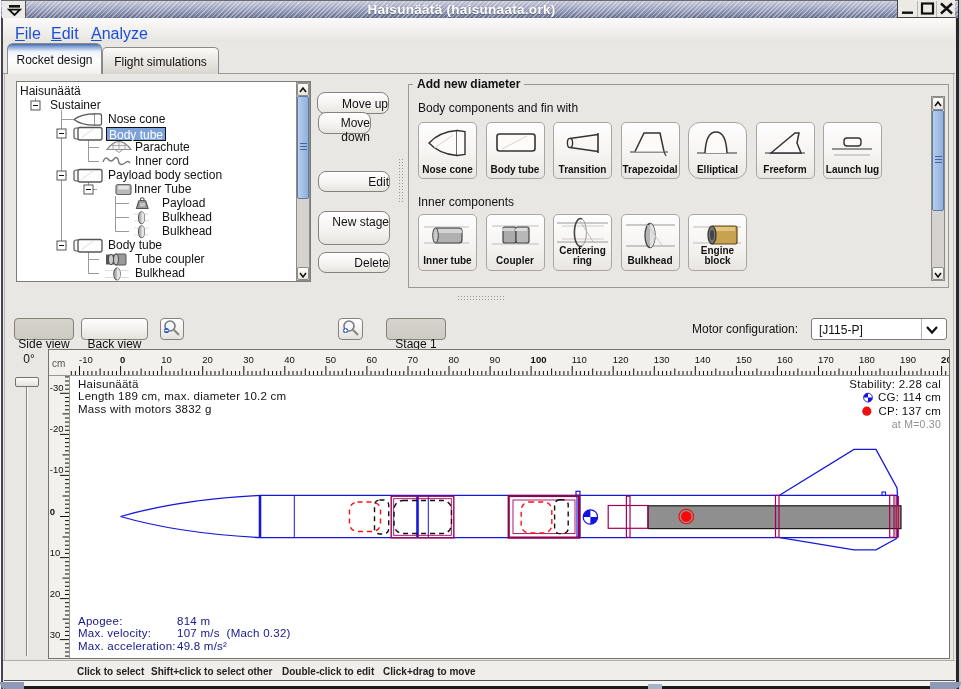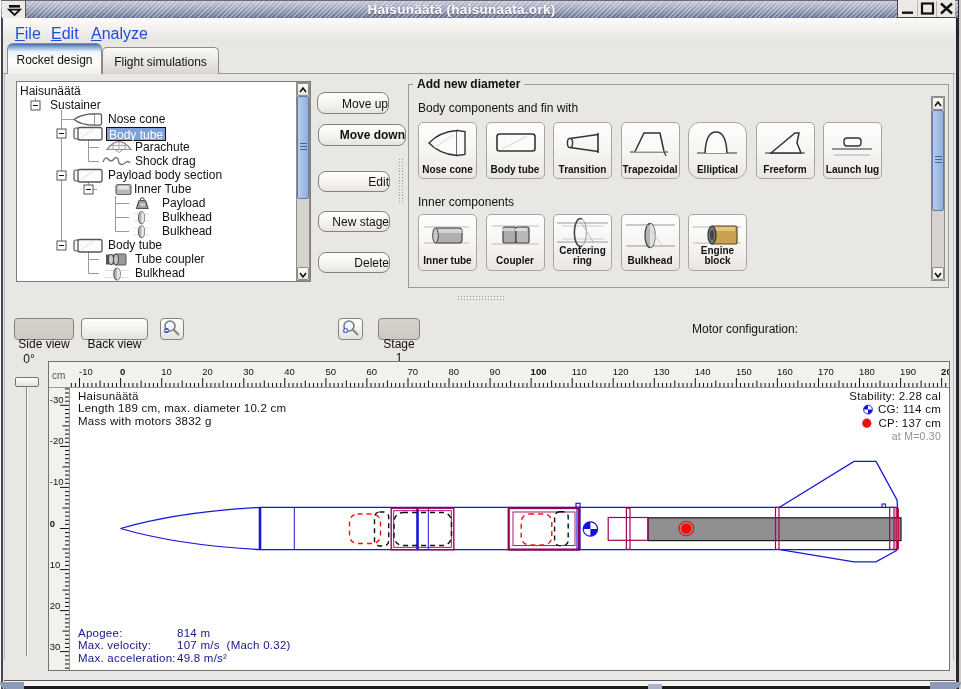--- a/index.html
+++ b/index.html
@@ -66,21 +66,21 @@
 .cbtn { position:absolute; width:59px; height:57px; background:linear-gradient(180deg,#fefefe,#f6f4f2 55%,#e9e6e2); border:1px solid #aaa69f; border-radius:5px; }
 .cbtn .lbl { position:absolute; left:0; right:0; bottom:3px; text-align:center; font-size:10px; font-weight:bold; color:#111; line-height:10.5px; }
 
 
 .tbbtn { position:absolute; top:318px; height:22px; background:linear-gradient(180deg,#fefefe,#f1efec 60%,#e5e2dd); border:1px solid #86827b; border-radius:4px; font-size:12px; color:#111; text-align:center; padding-top:18px; }
 .tbbtn.pressed { background:linear-gradient(180deg,#d6d2cc,#cdc9c3); }
 .combo { position:absolute; background:#fff; border:1px solid #7f7c77; border-radius:3px; font-size:12px; color:#111; }
 .combo .ar { position:absolute; top:0; bottom:0; border-left:1px solid #b5b2ac; }
 
 
-#cpane { left:48px; top:349px; width:902px; height:310px; border:1px solid #76736e; background:#fff;margin-top:12px; }
+#cpane { left:48px; top:349px; width:902px; height:310px; border:1px solid #76736e; background:#fff; }
 #statusbar { left:3px; top:660px; width:952px; height:20px; background:#f0eeea; border-top:1px solid #b0ada8; }
 #statusbar span { position:absolute; top:5px; font-size:10px; font-weight:bold; color:#222; }
 </style>
 </head>
 <body>
 <div id="win">
 
   <div class="abs" id="frameB"></div>
   <div class="abs" id="frameL"></div>
   <div class="abs" id="frameR"></div>
@@ -232,21 +232,21 @@
           <line x1="0" y1="10.5" x2="24" y2="10.5" stroke="#ddd"></line>
         <ellipse cx="12" cy="7" rx="3.2" ry="6" fill="#b8b8b8" stroke="#555" stroke-width="1.1"></ellipse>
         <path d="M12,1 A3.2,6 0 0 1 12,13" fill="#e6e6e6"></path>
       </g>
     </svg>
     <div class="trow" style="left:3px; top:1.5px;">Haisunäätä</div>
     <div class="trow" style="left:33px; top:16px;">Sustainer</div>
     <div class="trow" style="left:91px; top:30px;">Nose cone</div>
     <div id="treesel">Body tube</div>
     <div class="trow" style="left:118px; top:58px;">Parachute</div>
-    <div class="trow" style="left:118px; top:72px;">Shock drag</div>
+    <div class="trow" style="left:118px; top:72px;">Inner cord</div>
     <div class="trow" style="left:91px; top:86px;">Payload body section</div>
     <div class="trow" style="left:117px; top:100px;">Inner Tube</div>
     <div class="trow" style="left:145px; top:114px;">Payload</div>
     <div class="trow" style="left:145px; top:128px;">Bulkhead</div>
     <div class="trow" style="left:145px; top:142px;">Bulkhead</div>
     <div class="trow" style="left:91px; top:156px;">Body tube</div>
     <div class="trow" style="left:118px; top:170px;">Tube coupler</div>
     <div class="trow" style="left:118px; top:184px;">Bulkhead</div>
 
     <div class="sb" style="left:279px; top:0px; width:14px; height:199px;">
@@ -262,23 +262,23 @@
       </div>
       <div class="sbbtn" style="top:184px;">
           <svg width="10" height="11" style="position:absolute;left:0;top:1px;">
             <path d="M2,4 L5,8 L8,4" fill="none" stroke="#111" stroke-width="1.6"></path>
           </svg>
         </div>
     </div>
   </div>
 
   <div class="btn" style="left:317px; top:92px;  width:72px; height:22px; padding-top:4px;">Move up</div>
-  <div class="btn" style="left:318px; top:124px; width:88px; height:22px; padding-top:3px;font-weight:bold;">Move down</div>
+  <div class="btn" style="left:318px; top:112px; width:53px; height:22px; padding-top:3px;">Move down</div>
   <div class="btn" style="left:318px; top:171px; width:72px; height:21px; padding-top:3px;">Edit</div>
-  <div class="btn" style="left:318px; top:211px; width:72px; height:21px; padding-top:3px;">New stage</div>
+  <div class="btn" style="left:318px; top:211px; width:72px; height:34px; padding-top:3px;">New stage</div>
   <div class="btn" style="left:318px; top:252px; width:72px; height:21px; padding-top:3px;">Delete</div>
 
   <div class="abs" id="addpanel"></div>
   <div class="abs" id="addtitle">Add new diameter</div>
   <div class="seclabel" style="left:418px; top:101px;">Body components and fin with</div>
   <div class="seclabel" style="left:418px; top:195px;">Inner components</div>
   <div id="cbtns">
 
     <div class="cbtn" style="left:418px; top:122px;">
       <svg width="57" height="40" style="position:absolute;left:0;top:2px;">
@@ -424,22 +424,29 @@
   </div>
   <div class="tbbtn" style="left:338px; width:25px;">
     <svg width="23" height="20" style="position:absolute;left:1px;top:-1px;">
       <circle cx="9" cy="8" r="5" fill="#f2f6ff" stroke="#7a7a7a" stroke-width="1.6"></circle>
       <line x1="12.8" y1="11.8" x2="18" y2="17" stroke="#8a8a8a" stroke-width="2.2"></line>
       <circle cx="5.5" cy="12.5" r="2.6" fill="#2a50c8"></circle>
       <rect x="3.6" y="11.9" width="3.8" height="1.3" fill="#fff"></rect>
       <rect x="4.9" y="10.7" width="1.3" height="3.8" fill="#fff"></rect>
     </svg>
   </div>
-  <div class="tbbtn pressed" style="left:378px; width:42px;">Stage 1</div>
+  <div class="tbbtn pressed" style="left:386px; width:60px;">Stage 1</div>
   <div class="abs" style="left:692px; top:322px; font-size:12px; color:#111;text-align:right;">Motor configuration:</div>
+  <div class="combo" style="left:811px; top:318px; width:136px; height:22px;">
+      <span style="position:absolute; left:7px; top:4px;">[J115-P]</span>
+    <span class="ar" style="right:24px;"></span>
+    <svg width="14" height="10" style="position:absolute; right:7px; top:6px;">
+        <path d="M2,2 L7,7.5 L12,2" fill="none" stroke="#111" stroke-width="2.2"></path>
+      </svg>
+  </div>
 
   <div class="abs" id="cpane">
       <svg width="900" height="308" style="position:absolute;left:0;top:0;" font-family="Liberation Sans, sans-serif">
         <rect x="0" y="0" width="900" height="25" fill="#f2f1ed"></rect>
         <rect x="0" y="25" width="20" height="283" fill="#f2f1ed"></rect>
         <rect x="20" y="25" width="880" height="283" fill="#ffffff"></rect>
         <line x1="0" y1="25.5" x2="900" y2="25.5" stroke="#9a978f" stroke-width="1"></line>
         <line x1="20.5" y1="25" x2="20.5" y2="308" stroke="#9a978f" stroke-width="1"></line>
         <text x="3" y="17" font-size="10" fill="#555">cm</text>
         <g>
@@ -828,13 +835,19 @@
           <text x="29" y="299.5">Max. acceleration:</text>
           <text x="128" y="299.5">49.8 m/s²</text>
         </g>
       </svg>
     </div>
 
   <div class="abs" style="left:14px; top:352px; width:30px; height:16px; font-size:12px; color:#111; text-align:center;">0°</div>
   <div class="abs" style="left:26px; top:380px; width:2px; height:276px; background:#8a8781; border-right:1px solid #fcfcfa;"></div>
   <div class="abs" style="left:15px; top:377px; width:24px; height:10px; background:linear-gradient(180deg,#fdfdfc,#e4e1dc); border:1px solid #77736c; border-radius:2px;"></div>
 
+  <div class="abs" id="statusbar">
+    <span style="left:74px;">Click to select</span>
+    <span style="left:148px;">Shift+click to select other</span>
+    <span style="left:279px;">Double-click to edit</span>
+    <span style="left:380px;">Click+drag to move</span>
+  </div>
 </div>
 
 </body></html>

